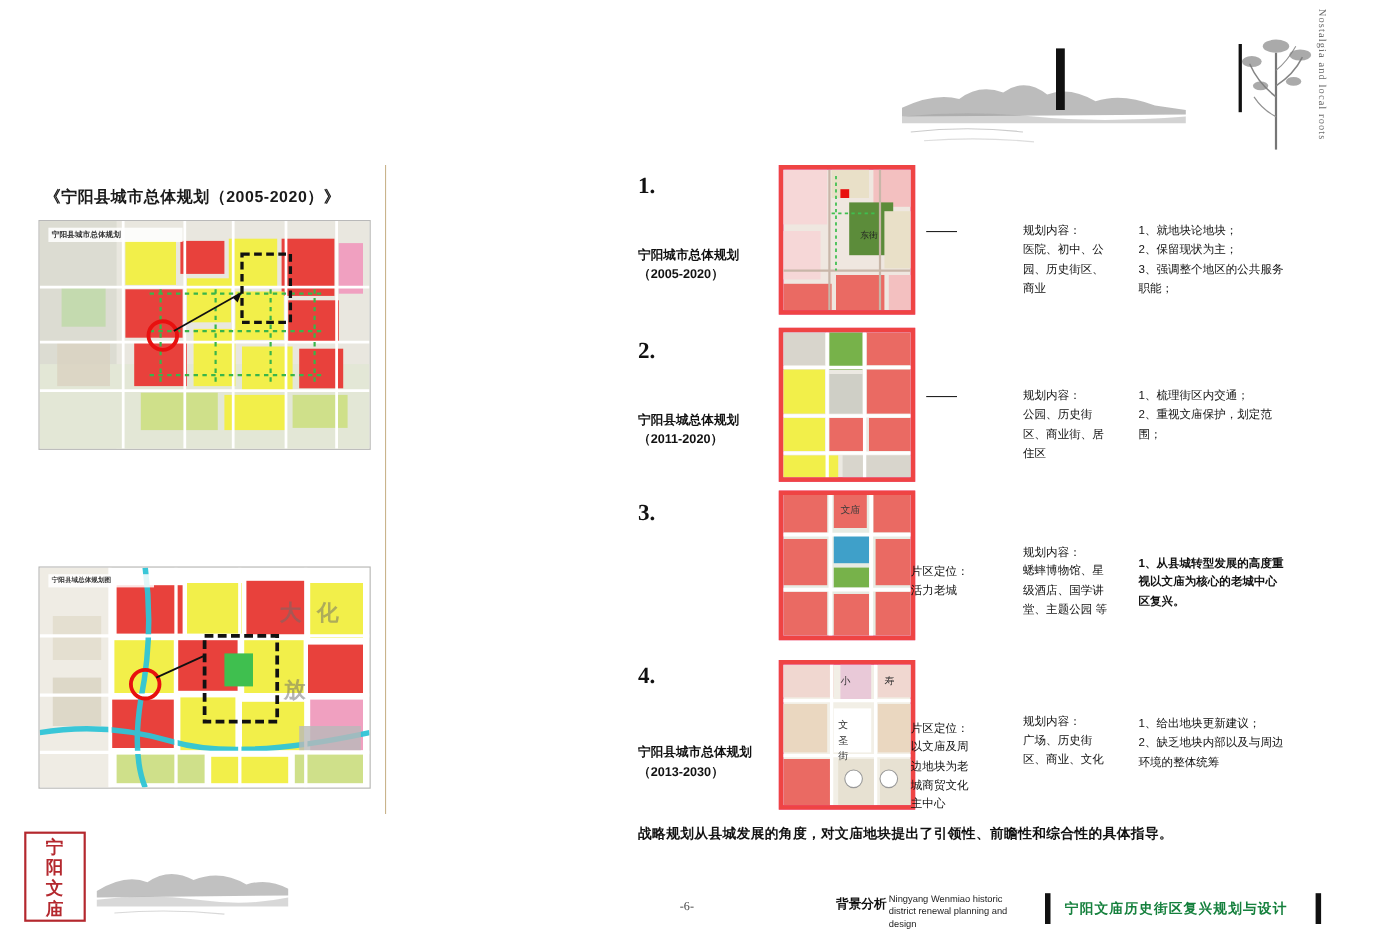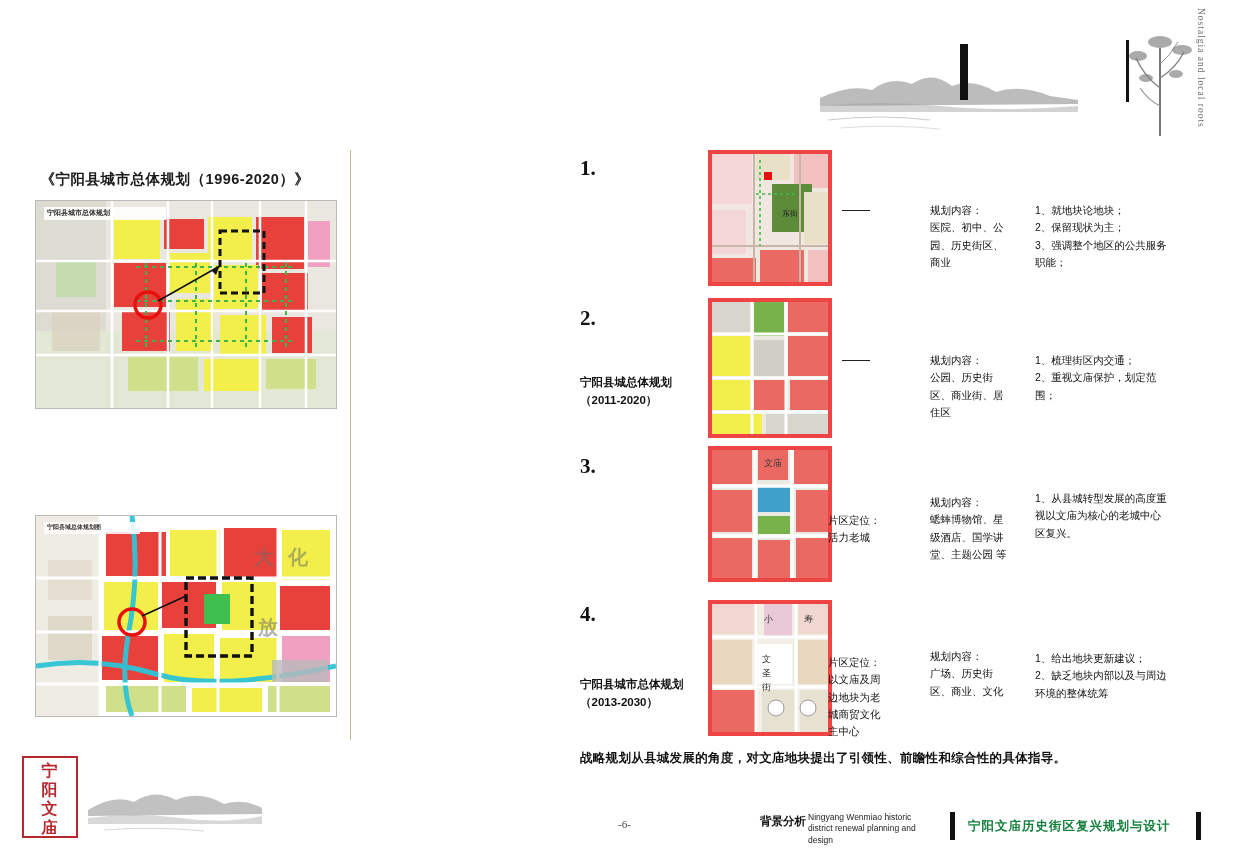--- a/index.html
+++ b/index.html
@@ -297,21 +297,21 @@
     <ellipse cx="40" cy="24" rx="12" ry="6"></ellipse>
     <ellipse cx="26" cy="60" rx="7" ry="4"></ellipse>
     <ellipse cx="56" cy="56" rx="7" ry="4"></ellipse>
   </g>
 </svg>
 
 <div class="vertical-en">Nostalgia and local roots</div>
 
 <div class="left-col">
 
-  <div class="map-caption" style="margin-top:20px;">《宁阳县城市总体规划（1996-2020）》</div>
+  <div class="map-caption" style="margin-top:20px;">《宁阳县城市总体规划（2005-2020）》</div>
 
   <div class="map-box" style="position:absolute; left:35px; top:50px; width:300px; height:207px;">
     <svg viewBox="0 0 300 207" preserveAspectRatio="none" style="display:block;width:100%;height:100%">
       <rect x="0" y="0" width="300" height="207" fill="#e9e7df"></rect>
       <rect x="0" y="0" width="70" height="207" fill="#dcdcd2"></rect>
       <rect x="0" y="130" width="300" height="77" fill="#e3e7d6"></rect>
       <g>
         <rect x="78" y="18" width="46" height="40" fill="#f2ef4a"></rect>
         <rect x="128" y="18" width="40" height="30" fill="#e8413c"></rect>
         <rect x="172" y="16" width="44" height="44" fill="#f2ef4a"></rect>
@@ -411,20 +411,24 @@
     <div class="map-label" style="left:10px;top:7px;font-size:6px;font-weight:bold;background:transparent">宁阳县域总体规划图</div>
   </div>
 </div>
 
 <div class="vdivider"></div>
 
 <div class="rows">
 
   <div class="row" style="height:150px">
     <div class="num">1.</div>
+    <div class="rowtitle">
+      <div>宁阳城市总体规划</div>
+      <div>（2005-2020）</div>
+    </div>
     <div class="thumb" style="left:128px;top:2px;width:116px;height:128px">
       <svg viewBox="0 0 116 128" preserveAspectRatio="none" style="display:block;width:100%;height:100%">
         <rect width="116" height="128" fill="#efe7e0"></rect>
         <rect x="0" y="0" width="40" height="50" fill="#f6d7d7"></rect>
         <rect x="44" y="0" width="34" height="26" fill="#e9e0c8"></rect>
         <rect x="82" y="0" width="34" height="34" fill="#f3c0c0"></rect>
         <rect x="60" y="30" width="40" height="48" fill="#5c8c3a"></rect>
         <rect x="0" y="56" width="34" height="44" fill="#f6d7d7"></rect>
         <rect x="0" y="104" width="44" height="24" fill="#ea6a63"></rect>
         <rect x="48" y="96" width="44" height="32" fill="#ea6a63"></rect>
@@ -508,21 +512,21 @@
           <line x1="43" y1="0" x2="43" y2="128"></line>
           <line x1="80" y1="0" x2="80" y2="128"></line>
         </g>
         <text x="52" y="16" fill="#3a3a3a" font-size="9" font-family="sans-serif">文庙</text>
       </svg>
     </div>
     <div class="coltext c-a" style="white-space:pre-line;left:248px;top:66px;width:60px">片区定位：
 活力老城</div>
     <div class="coltext c-b" style="white-space:pre-line;top:48px">规划内容：
 蟋蟀博物馆、星级酒店、国学讲堂、主题公园 等</div>
-    <div class="coltext c-c" style="white-space:pre-line;font-weight:normal;top:44px">1、从县城转型发展的高度重视以文庙为核心的老城中心区复兴。</div>
+    <div class="coltext c-c" style="white-space:pre-line;font-weight:bold;top:58px">1、从县城转型发展的高度重视以文庙为核心的老城中心区复兴。</div>
   </div>
 
   <div class="row" style="height:150px">
     <div class="num">4.</div>
     <div class="rowtitle" style="top:82px">
       <div>宁阳县城市总体规划</div>
       <div>（2013-2030）</div>
     </div>
     <div class="thumb" style="left:128px;top:6px;width:116px;height:128px">
       <svg viewBox="0 0 116 128" preserveAspectRatio="none" style="display:block;width:100%;height:100%">

